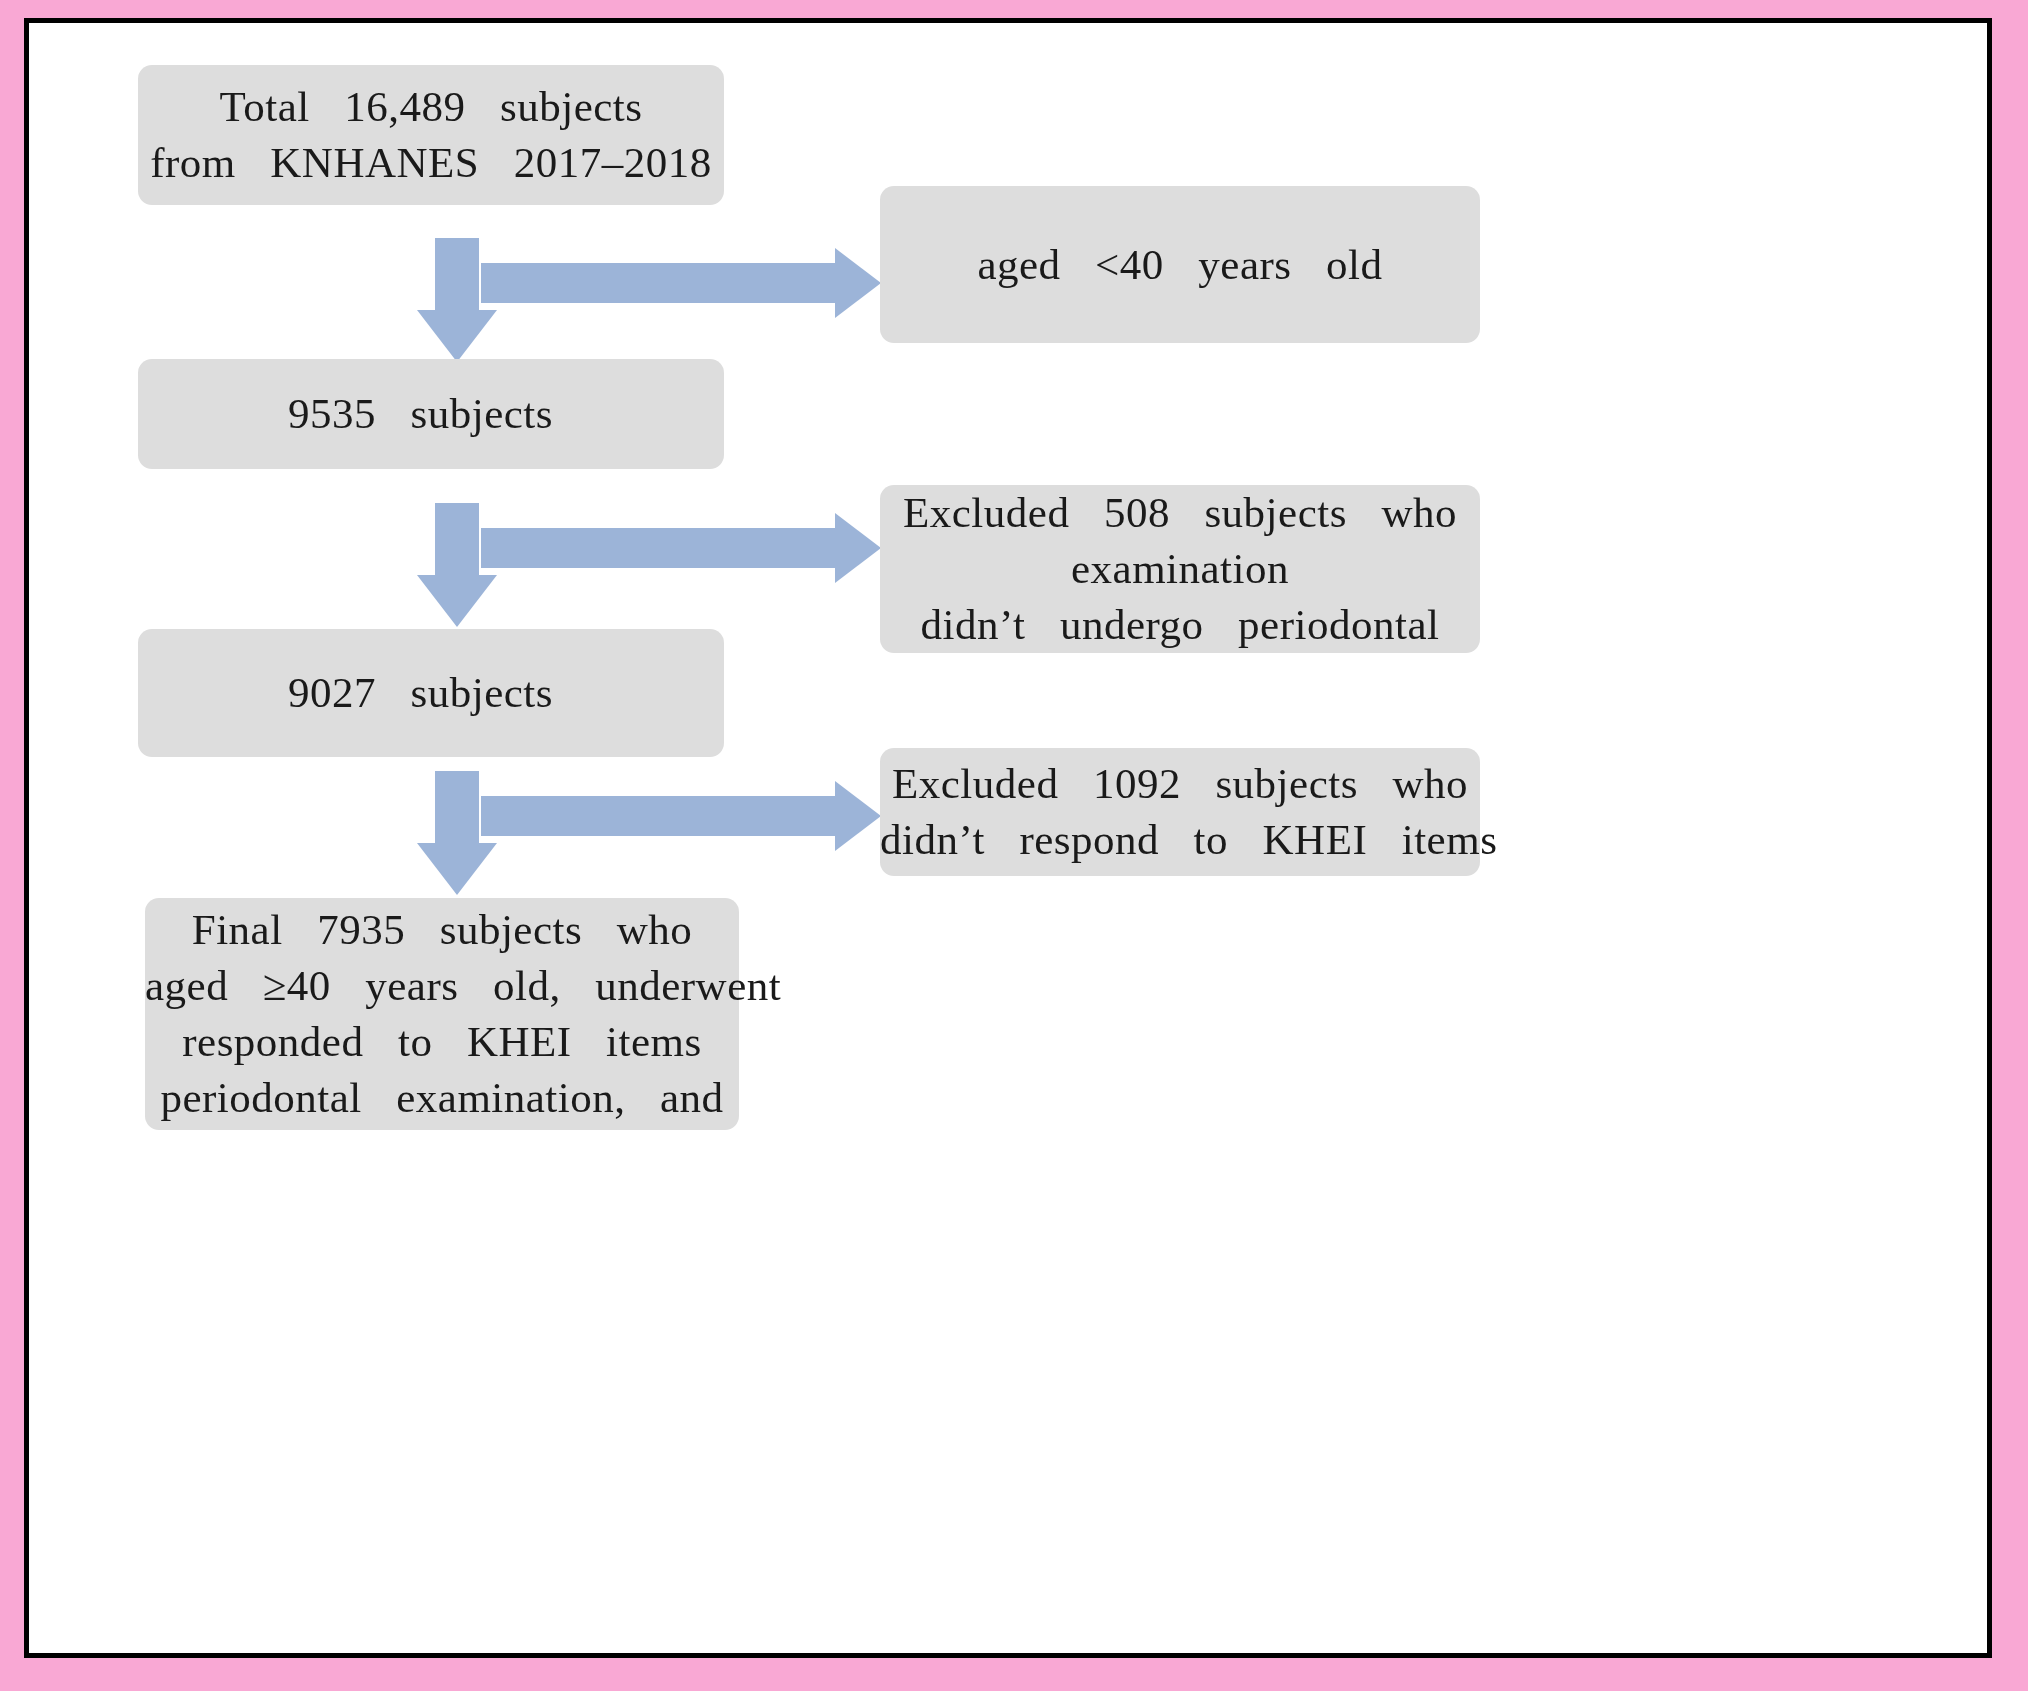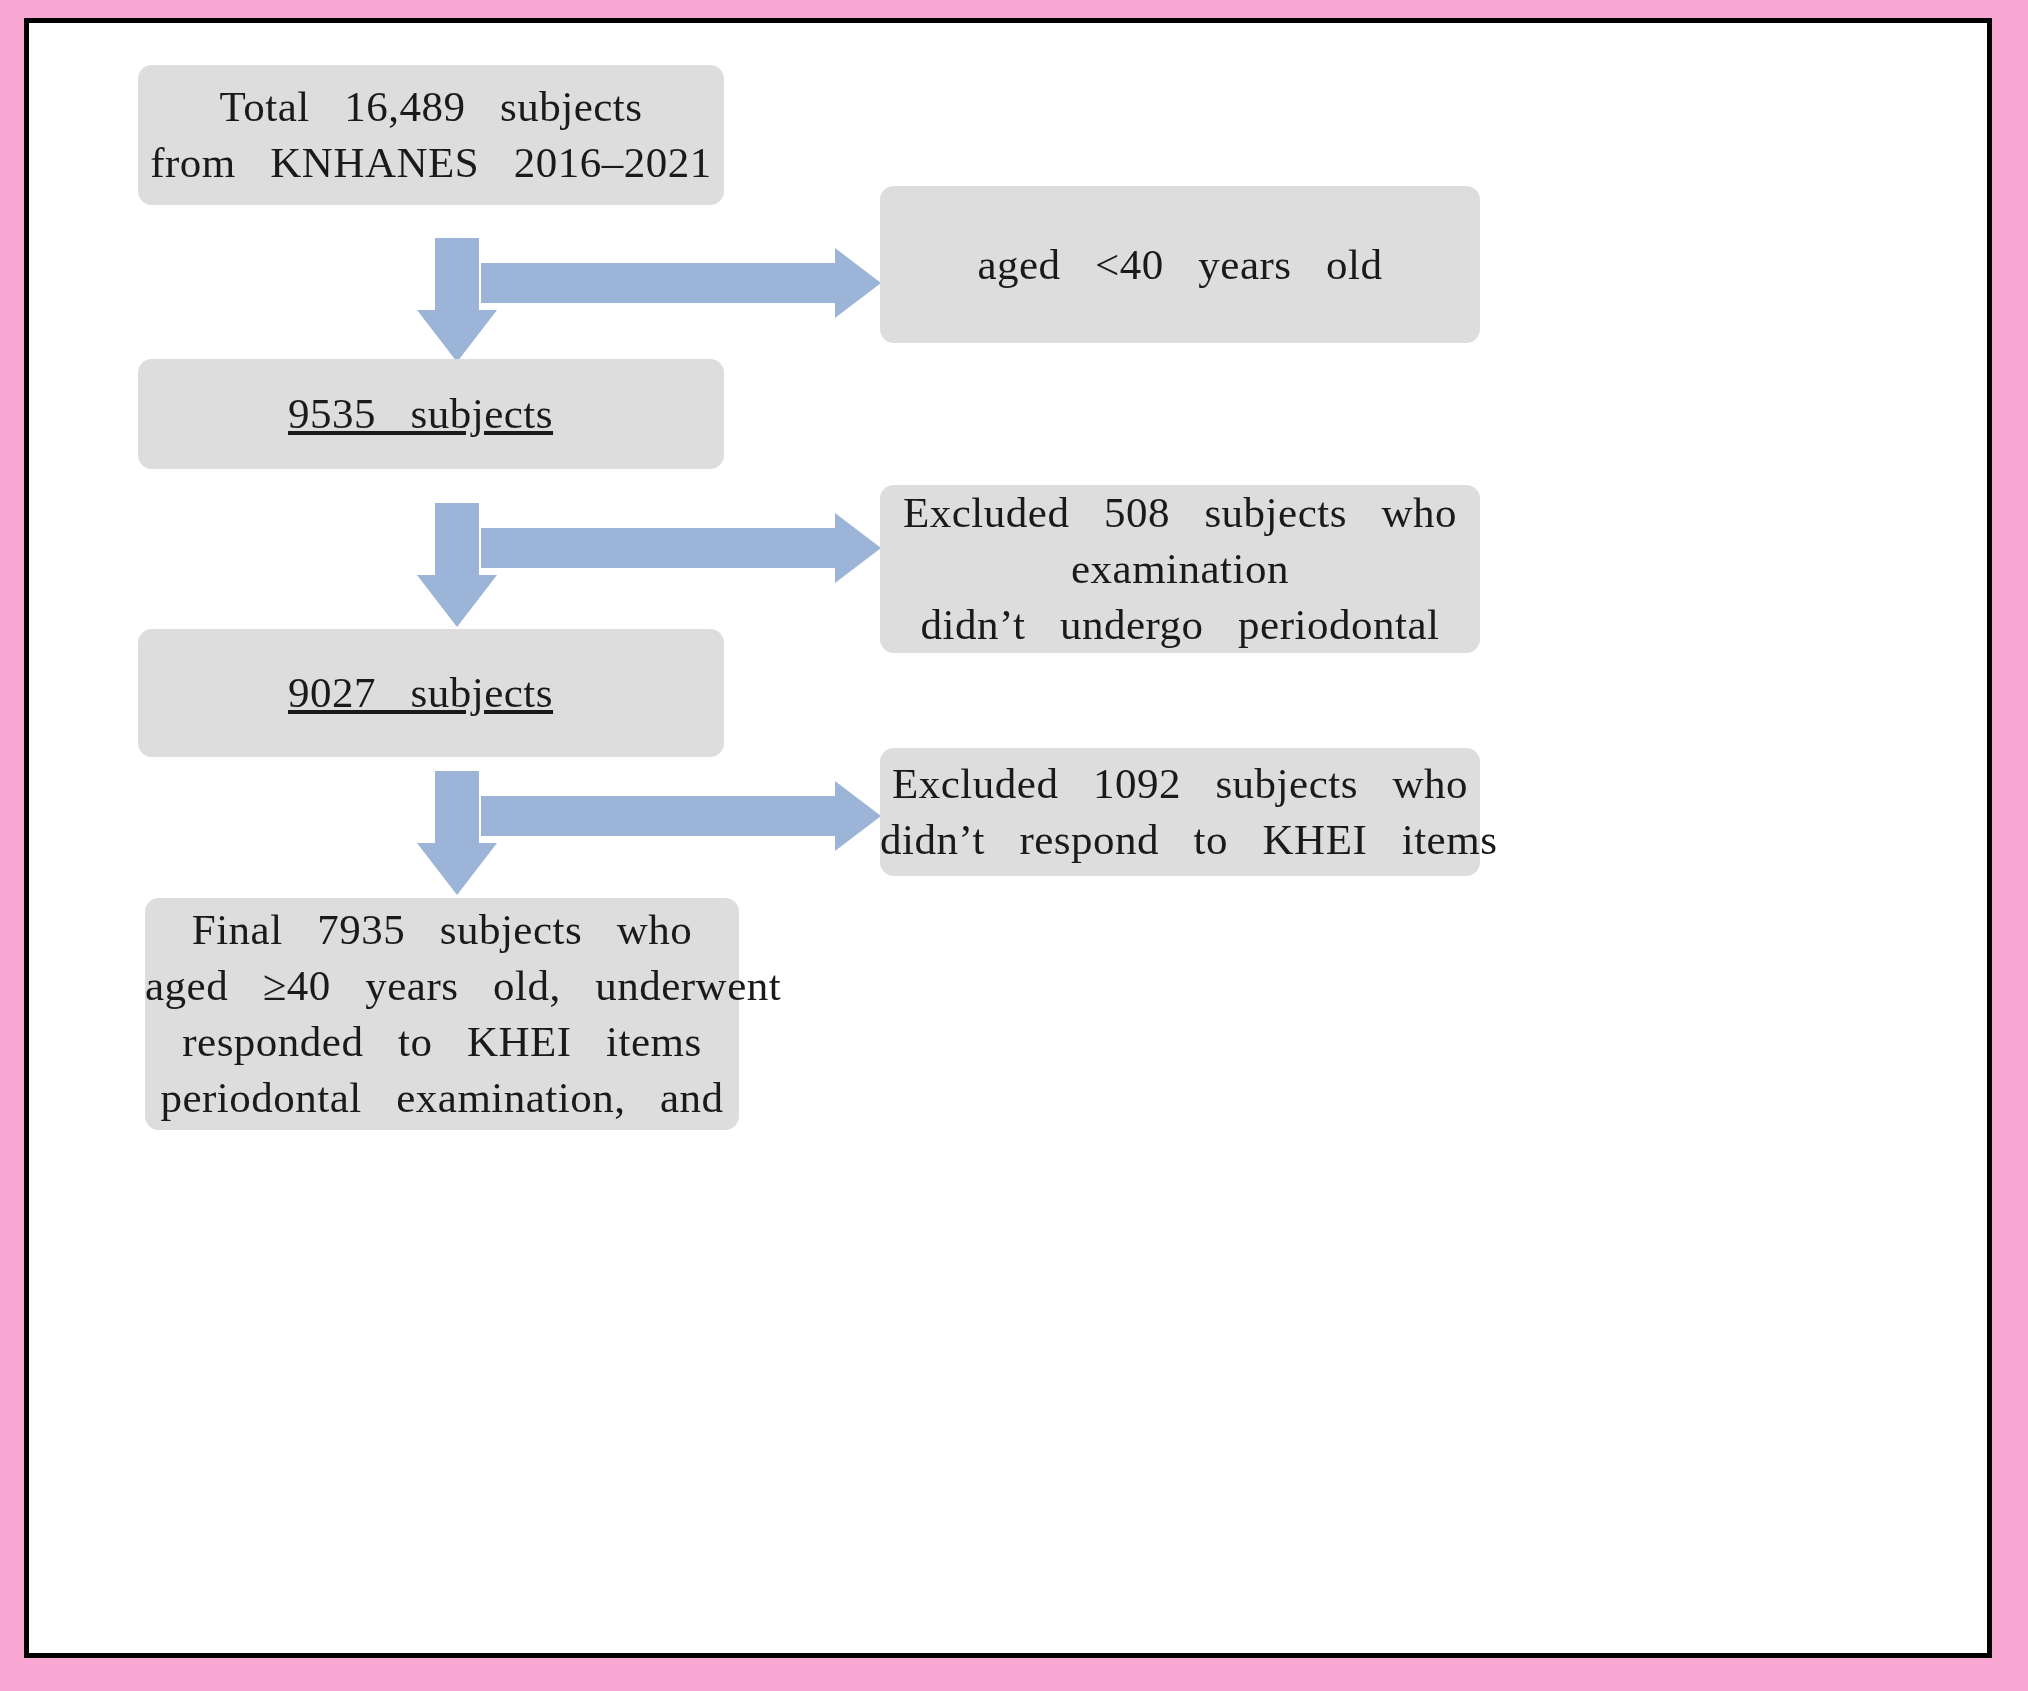--- a/index.html
+++ b/index.html
@@ -41,21 +41,21 @@
     font-size: 43px;
     line-height: 1.30;
     letter-spacing: 0.5px;
     word-spacing: 6px;
   }
   .node .ln {
     display: block;
     white-space: pre;
   }
   .center .ln { text-align: center; }
-  .leftish { padding-left: 150px; text-decoration: underline; }
+  .leftish { padding-left: 150px; }
   .leftish .ln { text-align: left; }
 
   
   .arrow-down {
     position: absolute;
     width: 0; height: 0;
   }
   .arrow-down .shaft {
     position: absolute;
     left: 50%;
@@ -96,21 +96,21 @@
   }
 </style>
 </head>
 <body>
 
 <div id="page">
   <div id="frame">
 
     <div class="node center" style="left:109px; top:42px; width:586px; height:140px;">
       <span class="ln">Total  16,489  subjects</span>
-      <span class="ln">from  KNHANES  2016–2021</span>
+      <span class="ln">from  KNHANES  2017–2018</span>
     </div>
 
     <div class="arrow-down" style="left:428px; top:215px;">
       <div class="shaft" style="width:44px; height:72px;"></div>
       <div class="head" style="top:72px;"></div>
     </div>
 
     <div class="arrow-right" style="left:452px; top:240px; width:400px;">
       <div class="shaft" style="width:354px;"></div>
       <div class="head" style="left:354px;"></div>

